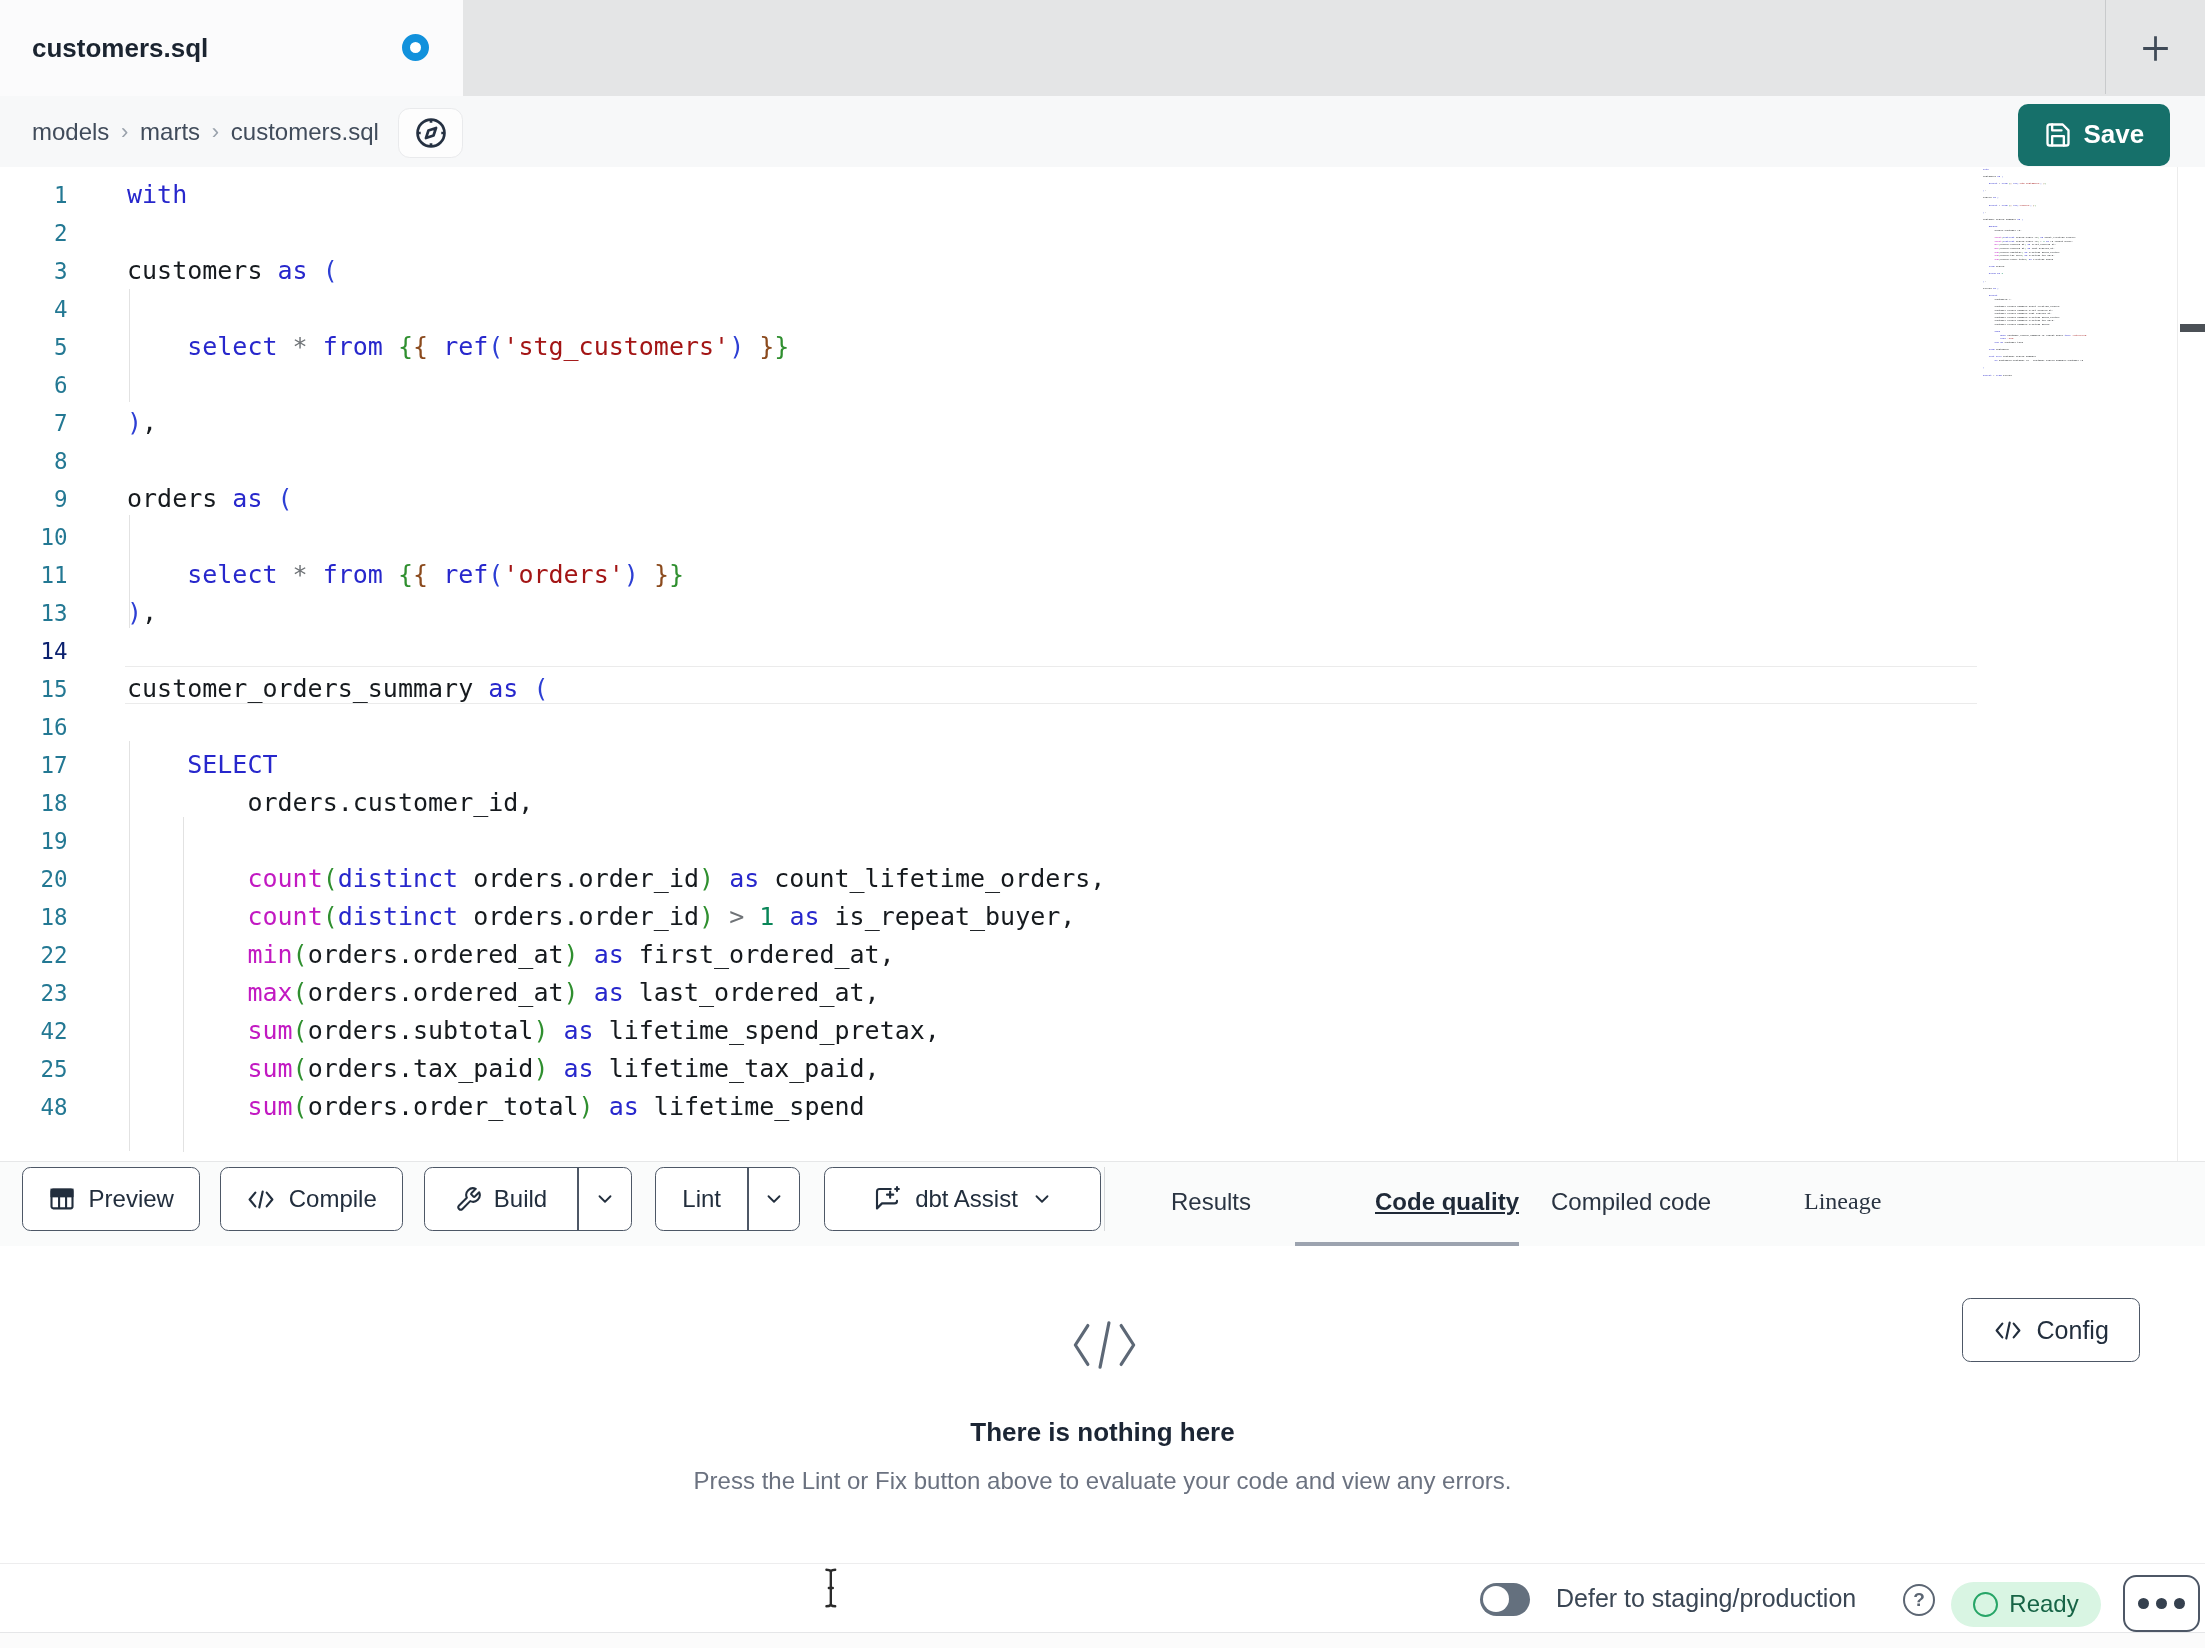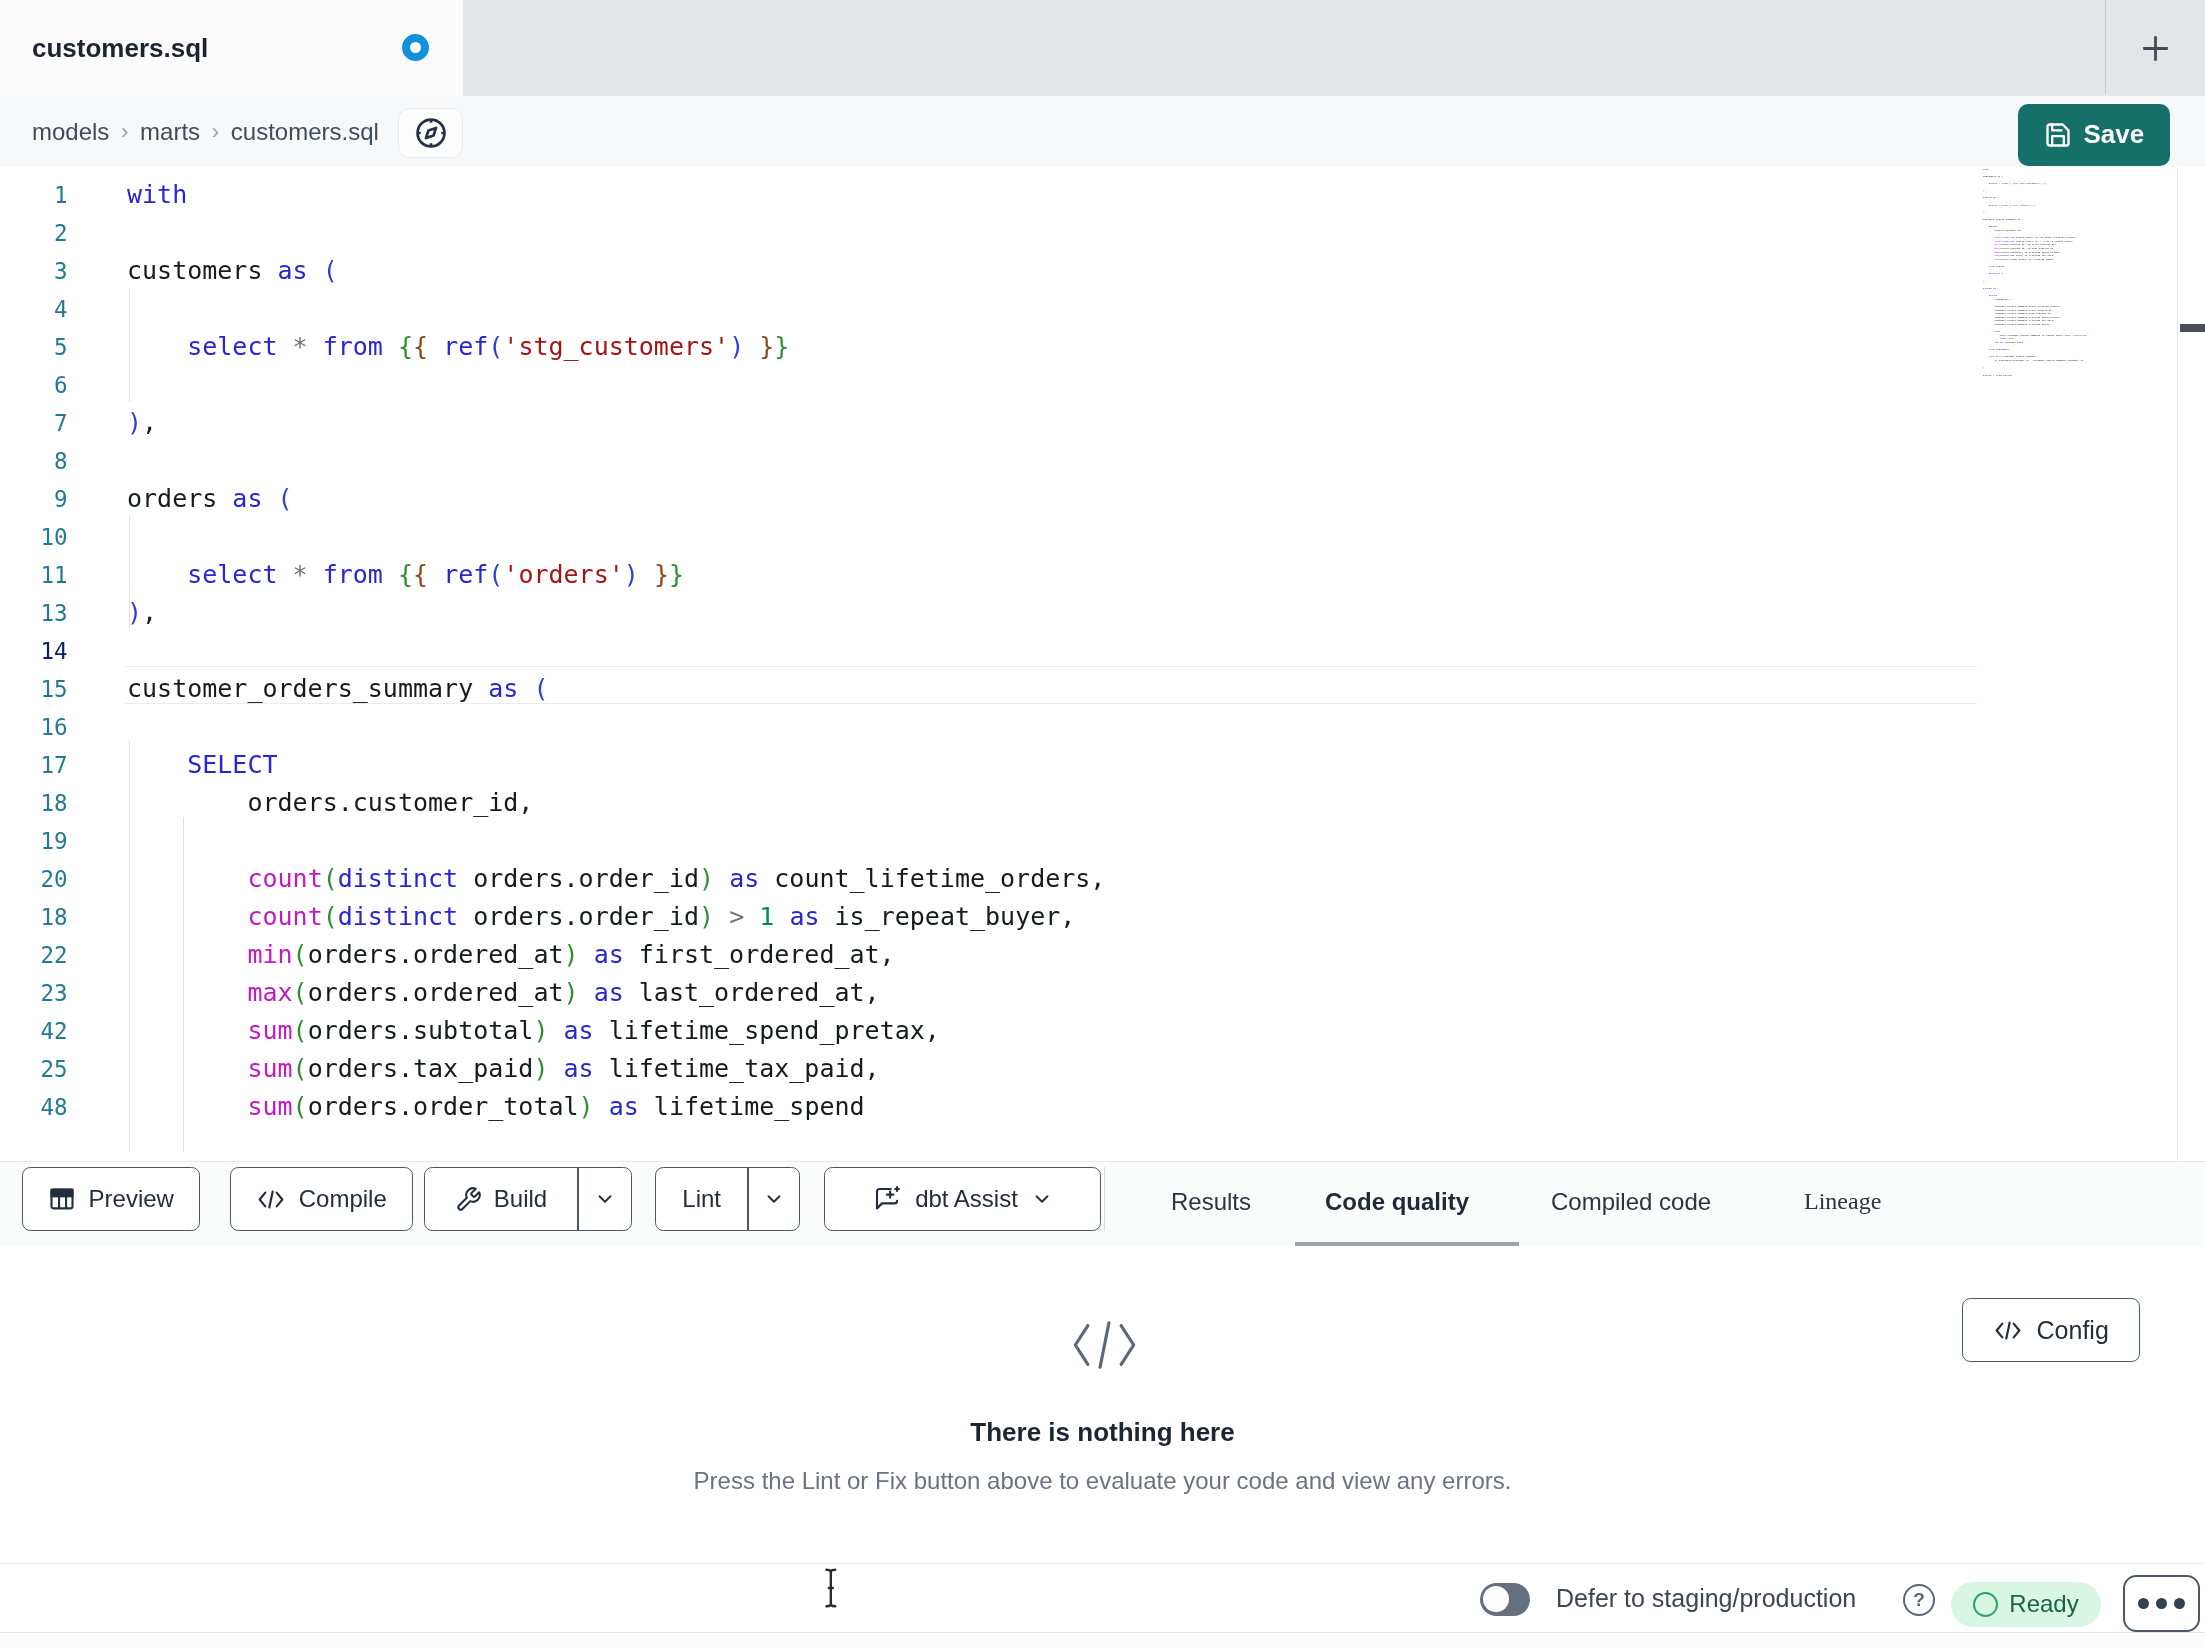--- a/index.html
+++ b/index.html
@@ -254,21 +254,21 @@
 
   <div class="btn" style="left:22px; width:178px; justify-content:center; gap:12.5px;">
     <svg width="28" height="28" viewBox="0 0 24 24" fill="none" stroke="#222e3d" stroke-width="1.8">
       <rect x="3" y="4" width="18" height="16" rx="1.5"></rect>
       <path d="M3 9.5h18M9.5 9.5V20M15.5 9.5V20"></path>
       <rect x="3" y="4" width="18" height="5.5" fill="#222e3d"></rect>
     </svg>
     <span class="lbl">Preview</span>
   </div>
 
-  <div class="btn" style="left:230px; width:183px; justify-content:center; gap:12.5px;">
+  <div class="btn" style="left:220px; width:183px; justify-content:center; gap:12.5px;">
     <svg width="30" height="25" viewBox="0 0 26 22" fill="none" stroke="#222e3d" stroke-width="1.9" stroke-linecap="round" stroke-linejoin="round">
       <polyline points="8 5 3 11 8 17"></polyline>
         <polyline points="18 5 23 11 18 17"></polyline>
         <path d="M14.5 4 11.5 18"></path>
     </svg>
     <span class="lbl">Compile</span>
   </div>
 
   <div class="btn" style="left:424px; width:208px;">
     <div style="flex:1; display:flex; align-items:center; justify-content:center; gap:11.7px; height:100%;">
@@ -307,21 +307,21 @@
     <svg width="22" height="22" viewBox="0 0 24 24" fill="none" stroke="#222e3d" stroke-width="2" stroke-linecap="round" stroke-linejoin="round">
       <polyline points="6 9 12 15 18 9"></polyline>
       </svg>
   </div>
 
   <div id="ab-divider"></div>
 
   <div class="tab" style="left:1171px;">
     <span>Results</span>
     </div>
-  <div class="tab active" style="left:1325px;">
+  <div class="tab active" style="left:1375px;text-decoration:underline;">
     <span>Code quality</span>
     </div>
   <div class="tab" style="left:1551px;">
     <span>Compiled code</span>
     </div>
   <div class="tab" style="left:1804px;font-family:Liberation Serif, serif;">
     <span>Lineage</span>
     </div>
   <div id="tab-underline"></div>
 </div>

